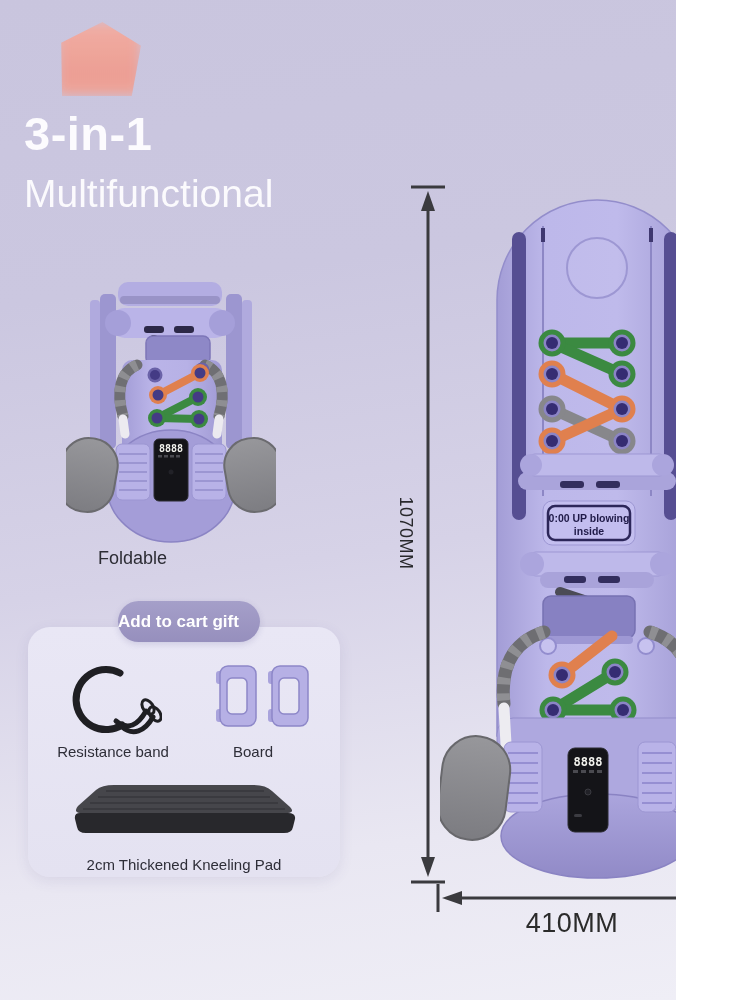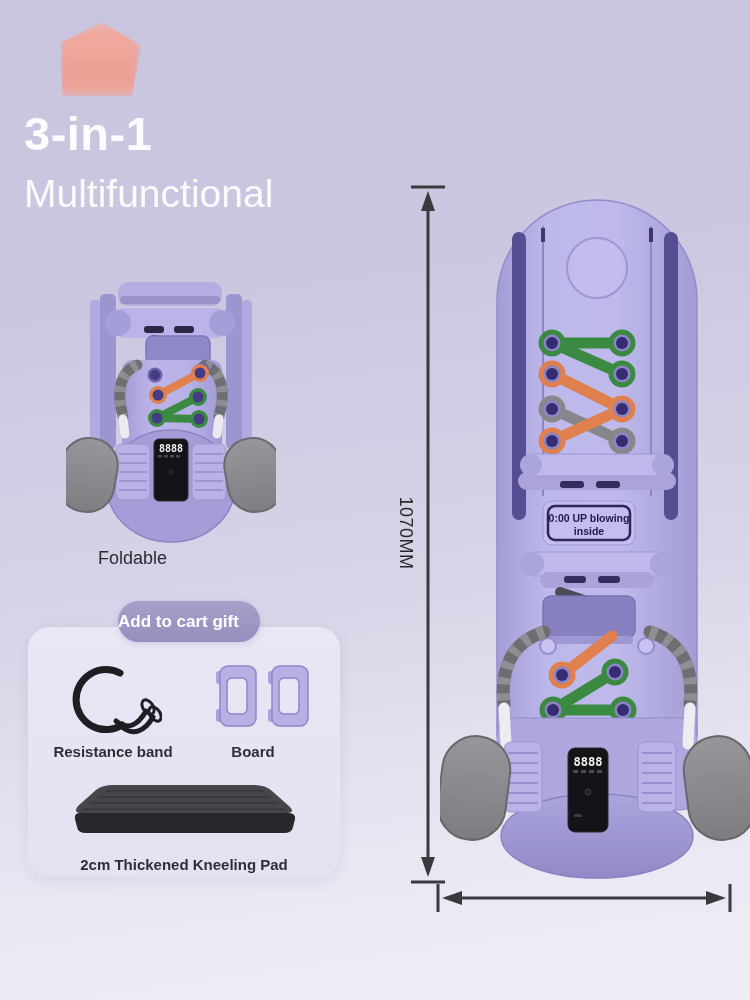--- a/index.html
+++ b/index.html
@@ -1,19 +1,19 @@
 <!DOCTYPE html>
 <html><head>
 <meta charset="utf-8">
 <style>
   * { margin:0; padding:0; box-sizing:border-box; }
   html,body { width:750px; }
   body { font-family:"Liberation Sans", sans-serif; }
   .canvas {
-    position:relative; width:750px; height:1000px; overflow:hidden;
+    position:relative; width:676px; height:1000px; overflow:hidden;
     background:linear-gradient(172deg,#c9c5de 0%,#cbc7e0 28%,#d6d2e7 55%,#e9e7f2 82%,#efeef6 100%);
   }
   .logo-glow {
     position:absolute; left:57px; top:22px; width:84px; height:74px;
     background:linear-gradient(180deg,#f5ab9d 0%,#f09a8c 70%,#f2a191 100%);
     clip-path:polygon(54% 0%,100% 32%,89% 100%,6% 100%,5% 28%);
     filter:blur(6px); opacity:.9;
   }
   .title1 { position:absolute; left:24px; top:106px; font-size:47px; font-weight:600; color:#fcfbfe; letter-spacing:.5px; }
   .title2 { position:absolute; left:24px; top:170px; font-size:39px; font-weight:500; color:#fbfafd; line-height:47px; }
@@ -23,21 +23,21 @@
     position:absolute; left:28px; top:627px; width:312px; height:250px;
     background:linear-gradient(180deg,#e9e7f5 0%,#e4e2f1 100%); border-radius:22px;
     box-shadow:0 4px 14px rgba(80,70,140,.10);
   }
   .gift-badge {
     position:absolute; left:118px; top:601px; width:142px; height:41px; border-radius:21px;
     background:linear-gradient(180deg,#a59fc9 0%,#968fbd 100%);
     color:#ffffff; font-size:17px; font-weight:600; text-align:left; line-height:41px;
     box-shadow:0 2px 6px rgba(80,70,140,.18);
   }
-  .gift-item-label { position:absolute; font-size:15px; font-weight:700; color:#2e2e38; text-align:center; }
+  .gift-item-label { position:absolute; font-size:15px; font-weight:400; color:#2e2e38; text-align:center; }
   .lbl-band { left:0px; top:116px; width:170px; }
   .lbl-handle { left:180px; top:116px; width:90px; }
   .lbl-pad { left:0px; top:221px; width:312px;margin-top:8px; }
   .band-svg { position:absolute; left:30px; top:34px; }
   .handle-svg { position:absolute; left:186px; top:36px; }
   .pad-svg { position:absolute; left:22px; top:148px; }
   .main-svg { position:absolute; left:440px; top:196px; }
   .vdim-svg { position:absolute; left:405px; top:183px; }
   .hdim-svg { position:absolute; left:428px; top:880px; }
   .vdim-label {
@@ -372,14 +372,15 @@
 
   <svg class="hdim-svg" width="312" height="36" viewBox="0 0 312 36">
     <g stroke="#3a3a3e" stroke-width="3" fill="#3a3a3e">
       <line x1="10" y1="4" x2="10" y2="32"></line>
       <polygon points="14,18 34,11 34,25" stroke="none"></polygon>
       <line x1="30" y1="18" x2="284" y2="18"></line>
       <polygon points="298,18 278,11 278,25" stroke="none"></polygon>
       <line x1="302" y1="4" x2="302" y2="32"></line>
     </g>
   </svg>
+  <div class="hdim-label">410MM</div>
 
 </div>
 
 </body></html>

